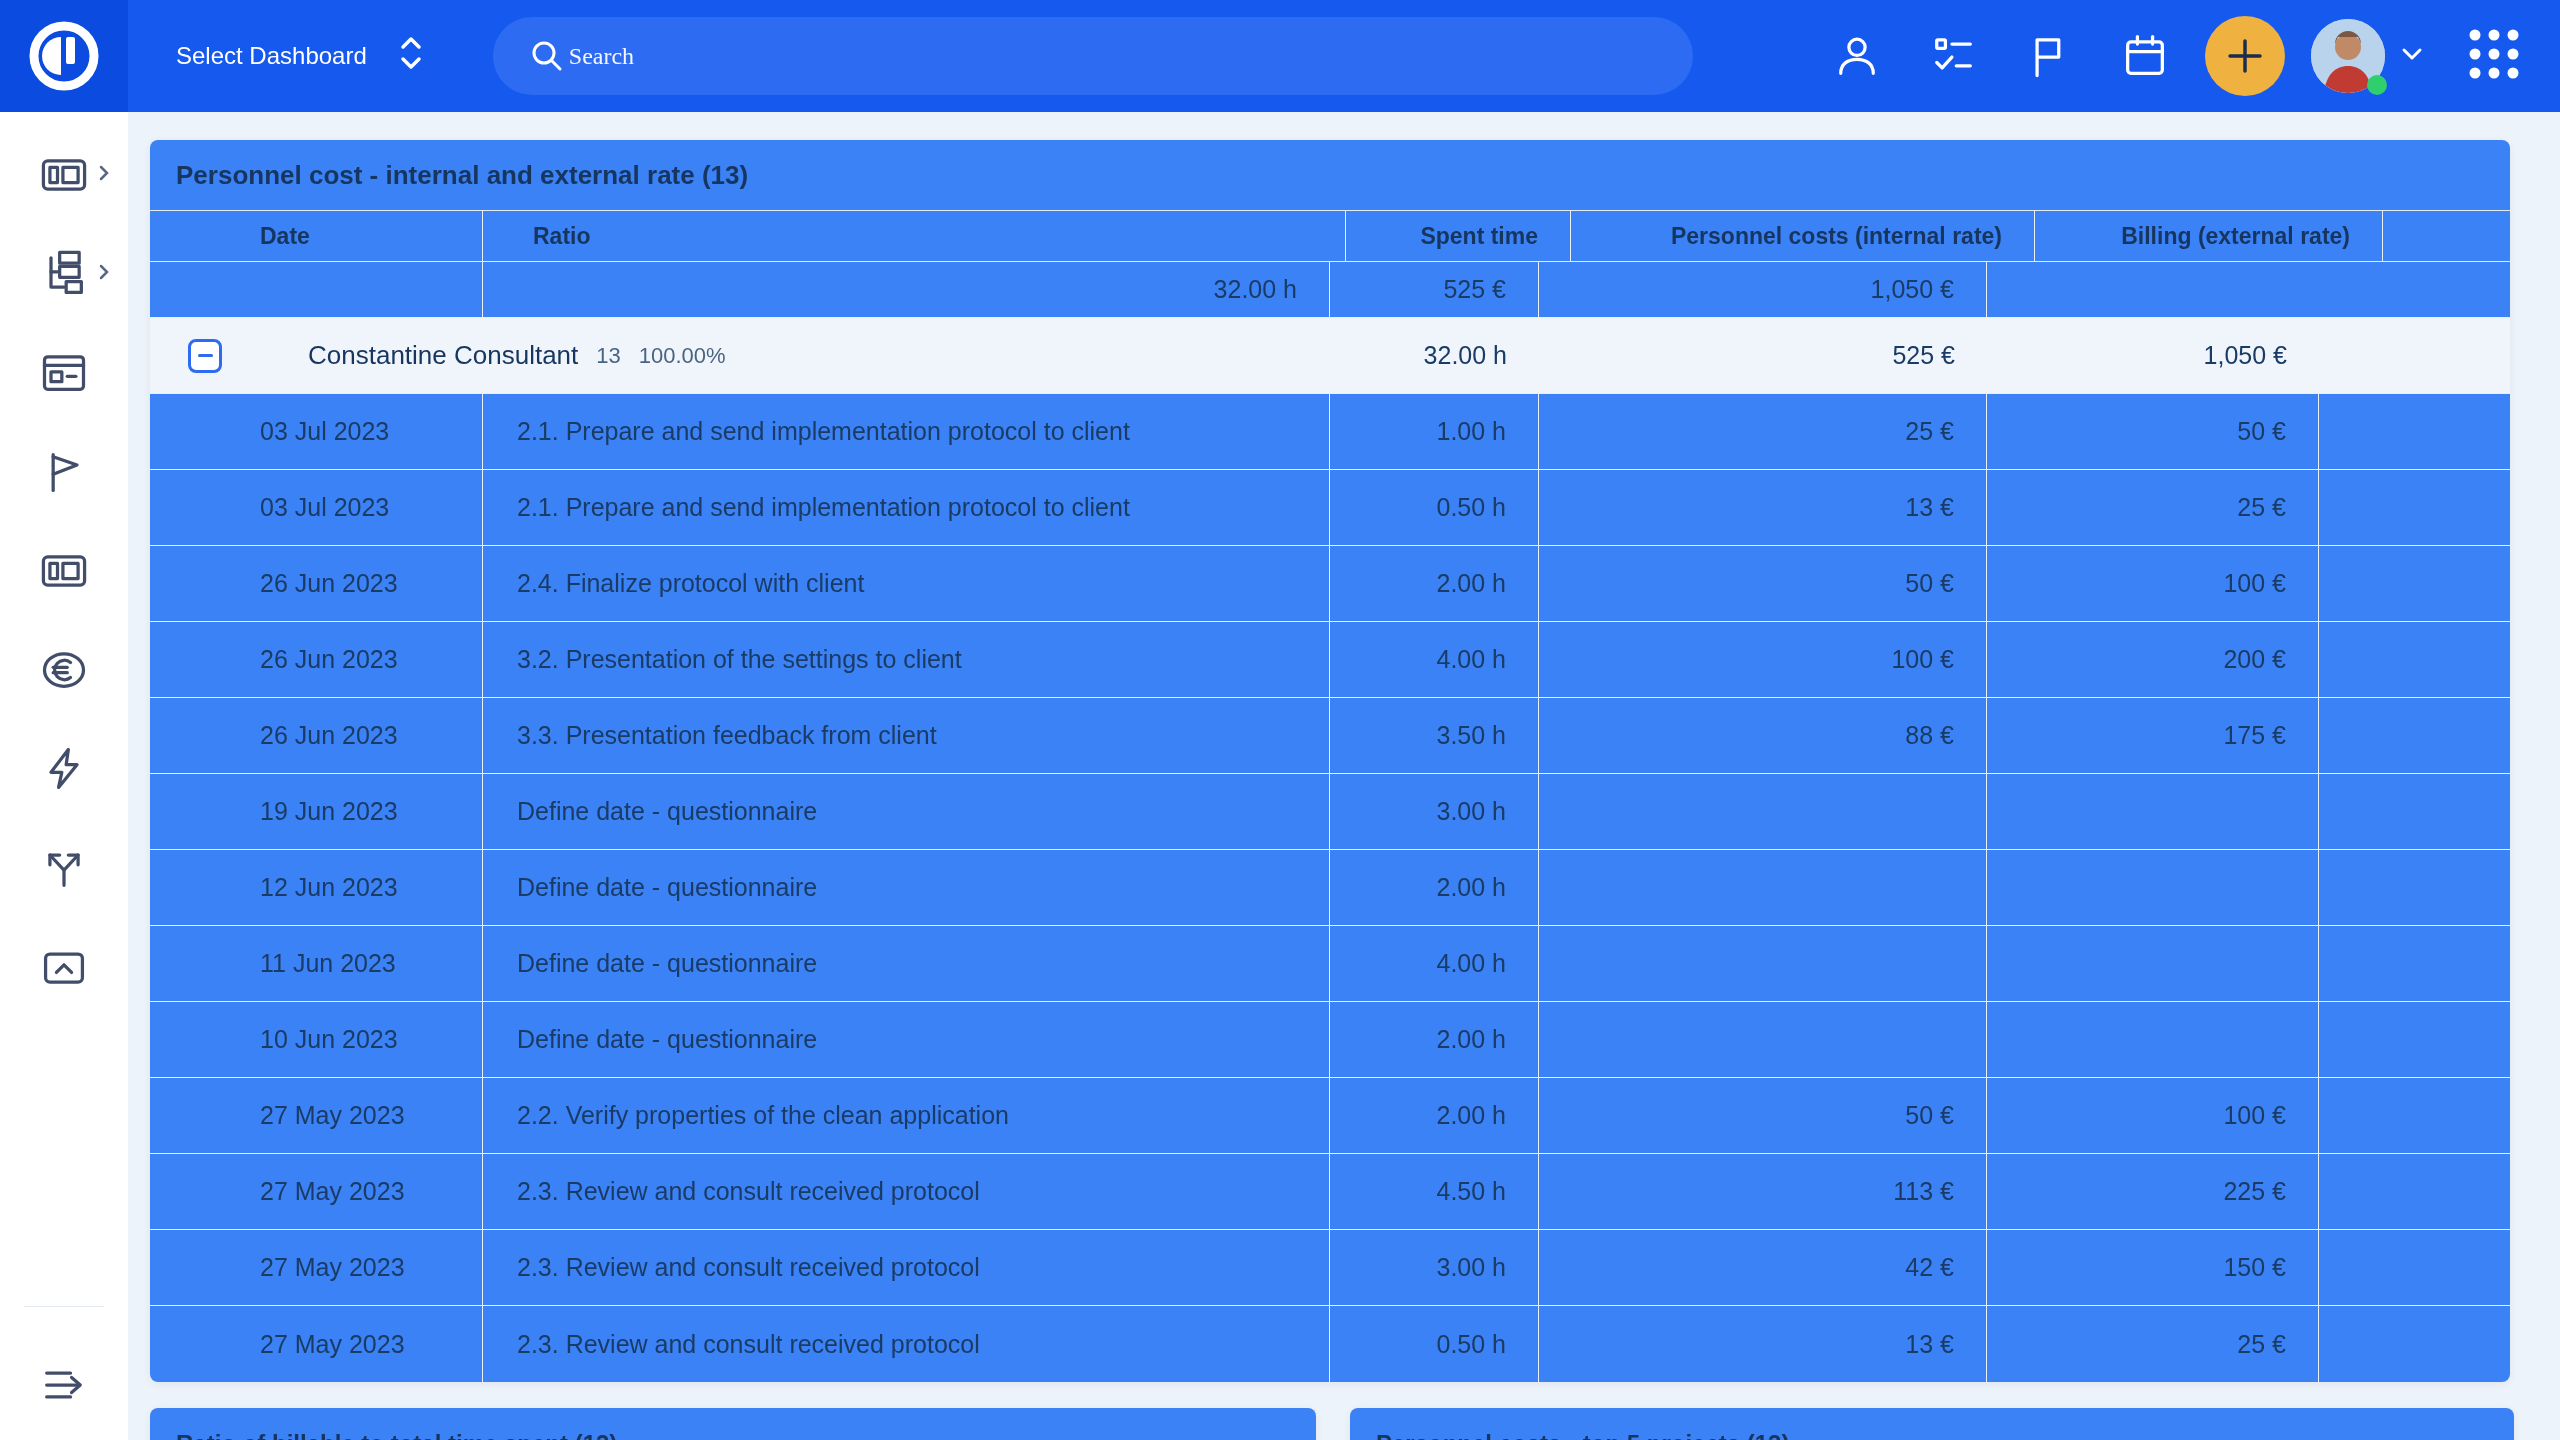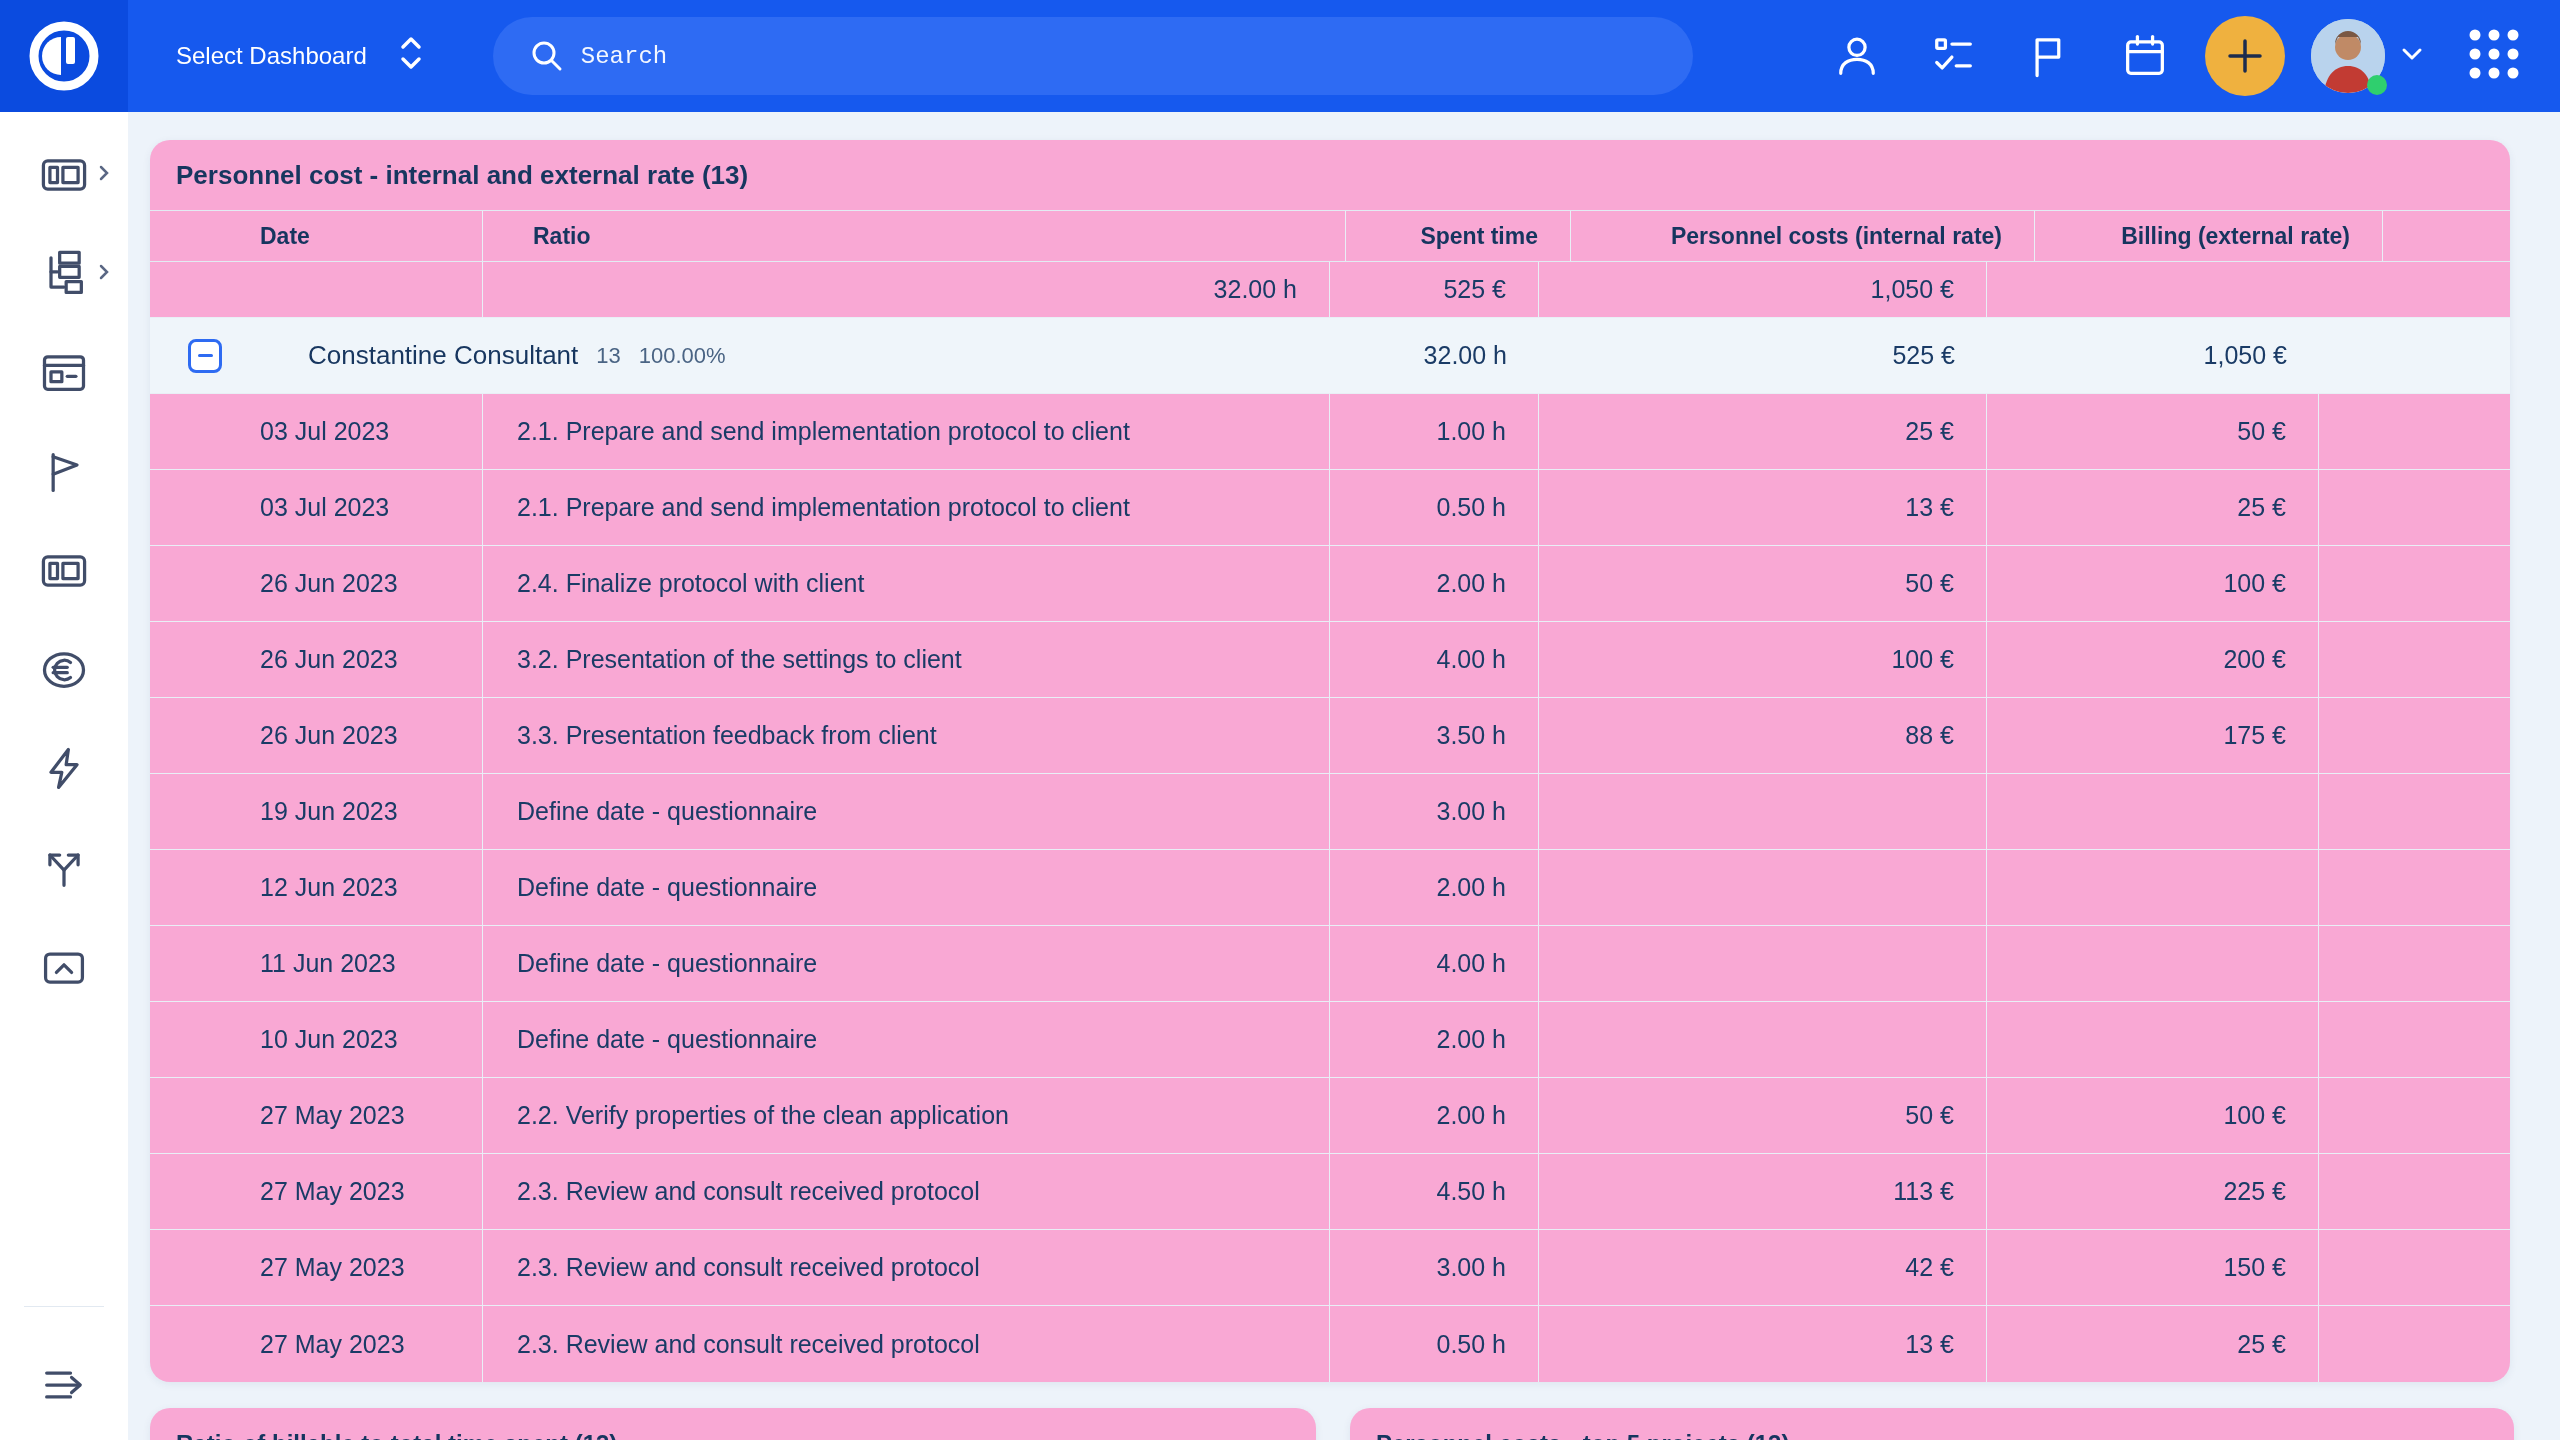--- a/index.html
+++ b/index.html
@@ -13,22 +13,22 @@
   .topbar { position:absolute; top:0; left:0; width:2560px; height:112px;
     background:#1659ee; display:flex; align-items:center; z-index:10; }
   .logo-tile { width:128px; height:112px; background:#0b4bdf;
     display:flex; align-items:center; justify-content:center; flex:0 0 auto; }
   .selector { margin-left:48px; color:#fff; font-size:24px; font-weight:500;
     display:flex; align-items:center; cursor:pointer; }
   .sort-chevrons { margin-left:28px; }
   .search-pill { margin-left:66px; width:1200px; height:78px; border-radius:39px;
     background:#2e6bf3; display:flex; align-items:center; padding-left:32px; }
   .search-pill input { background:transparent; border:none; outline:none;
-    color:#e5e5e5; font-size:24px; margin-left:12px; width:1000px;
-    font-family:Liberation Mono, monospace; }
+    color:#e5e5e5; font-size:24px; margin-left:0; width:1000px;
+    font-family:Liberation Serif, serif; }
   .search-pill input::placeholder { color:rgba(255,255,255,.95); opacity:1; }
   .tb-right { margin-left:auto; display:flex; align-items:center; padding-right:38px; }
   .tb-ic { width:52px; height:52px; display:flex; align-items:center; justify-content:center;
     cursor:pointer; }
   .tb-ic + .tb-ic { margin-left:44px; }
   .plus-btn { width:80px; height:80px; border-radius:50%; background:#efb13f;
     margin-left:34px; display:flex; align-items:center; justify-content:center; cursor:pointer; }
   .avatar-wrap { position:relative; margin-left:26px; width:74px; height:74px; cursor:pointer; }
   .avatar { width:74px; height:74px; border-radius:50%; overflow:hidden; background:#b9d3ed; }
   .status-dot { position:absolute; right:-2px; bottom:-2px; width:20px; height:20px;
@@ -46,21 +46,21 @@
   .sb-item .chev { position:absolute; right:14px; top:50%; transform:translateY(-50%); }
   .sb-divider { position:absolute; left:24px; top:1194px; width:80px; height:1px;
     background:#e2e9f1; }
   .sb-toggle { position:absolute; left:38px; top:1247px; width:52px; height:52px;
     display:flex; align-items:center; justify-content:center; cursor:pointer; }
   svg.sb { stroke:#414d69; fill:none; stroke-width:3; stroke-linecap:round; stroke-linejoin:round; }
   svg.tbw { stroke:#ffffff; fill:none; stroke-width:3; stroke-linecap:round; stroke-linejoin:round; }
 
   
   .main { position:absolute; top:112px; left:128px; width:2432px; height:1328px; }
-  .card { position:absolute; background:#f9a8d4; border-radius:20px;
+  .card { position:absolute; background:#3b82f6; border-radius:8px;
     box-shadow:0 2px 8px rgba(23,54,95,.07); }
   .main-card { left:22px; top:28px; width:2360px; }
   .card-title { height:70px; display:flex; align-items:center; padding-left:26px;
     font-size:26px; font-weight:600; color:#17365f; }
 
   .grid-row { display:grid; grid-template-columns:333px 847px 209px 448px 332px 191px; }
   .cell { display:flex; align-items:center; font-size:25px; color:#1a3b66; overflow:hidden;
     white-space:nowrap; }
   .bordered .cell { border-right:1px solid #e9eff6; }
   .bordered .cell:last-child { border-right:none; }

